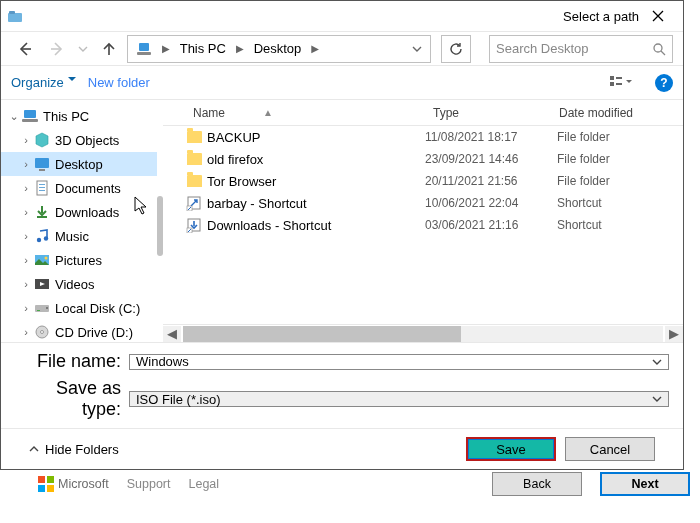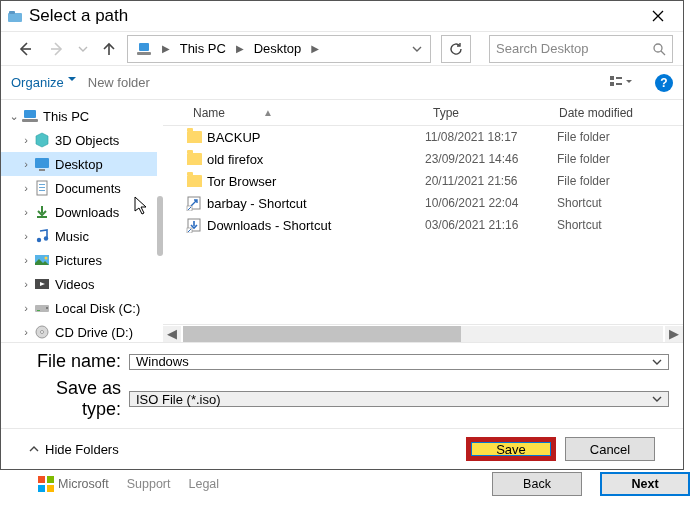--- a/index.html
+++ b/index.html
@@ -1,33 +1,33 @@
 <!DOCTYPE html>
 <html><head>
 <meta charset="utf-8">
 <style>
   * { box-sizing: border-box; margin: 0; padding: 0; }
   body { font-family: "Segoe UI", Tahoma, sans-serif; font-size: 13px; background: #fff; color: #000; width: 700px; height: 523px; position: relative; }
   .dialog { position: absolute; top: 0; left: 0; width: 684px; height: 470px; border: 1px solid #555; background: #fff; display: flex; flex-direction: column; }
   .titlebar { display: flex; align-items: center; height: 30px; padding: 0 6px; }
   .titlebar .icon { width: 16px; height: 16px; margin-right: 6px; }
-  .titlebar .title { flex: 1; font-size: 17px; }
+  .titlebar .title { flex: 1; font-size: 13px; text-align: right; }
   .titlebar .close { width: 38px; height: 28px; display: flex; align-items: center; justify-content: center; cursor: pointer; }
   .navrow { height: 34px; display: flex; align-items: center; gap: 4px; padding: 0 10px; border-top: 1px solid #e8e8e8; }
   .nav-arrow { width: 28px; height: 28px; display: flex; align-items: center; justify-content: center; color: #505050; }
   .nav-arrow.disabled { color: #bdbdbd; }
   .addrbar { flex: 1; height: 28px; border: 1px solid #c0c0c0; display: flex; align-items: center; padding: 0 2px; gap: 2px; }
   .addrbar .seg { display: flex; align-items: center; padding: 0 6px; height: 24px; }
   .addrbar .sep { color: #666; padding: 0 2px; font-size: 10px; }
   .refresh { width: 30px; height: 28px; border: 1px solid #c0c0c0; display: flex; align-items: center; justify-content: center; margin-left: 6px; }
   .searchbox { width: 184px; height: 28px; border: 1px solid #c0c0c0; margin-left: 14px; display: flex; align-items: center; padding: 0 6px; color: #888; }
   .searchbox span { flex: 1; }
   .toolbar { height: 34px; display: flex; align-items: center; padding: 0 10px; border-top: 1px solid #e8e8e8; gap: 12px; }
   .toolbar .org { color: #0a64a4; display: flex; align-items: flex-start; gap: 4px; }
-  .toolbar .newf { color: #737373; }
+  .toolbar .newf { color: #3b82f6; }
   .toolbar .spacer { flex: 1; }
   .toolbar .viewbtn { width: 28px; height: 24px; display: flex; align-items: center; justify-content: center; }
   .helpicon { width: 18px; height: 18px; border-radius: 50%; background: #0078d7; color: #fff; display: flex; align-items: center; justify-content: center; font-size: 12px; font-weight: bold; margin-left: 8px; }
   .body { flex: 1; display: flex; border-top: 1px solid #e8e8e8; border-bottom: 1px solid #e8e8e8; min-height: 0; }
   .tree { width: 156px; overflow-y: auto; padding: 4px 0; }
   .vsplit { width: 6px; background: #fff; position: relative; cursor: col-resize; display: flex; align-items: center; justify-content: center; }
   .vsplit .thumb { width: 6px; height: 60px; background: #c2c2c2; border-radius: 3px; margin-top: 10px; }
   .listwrap { flex: 1; display: flex; flex-direction: column; }
   .listhdr { display: flex; height: 26px; align-items: center; border-bottom: 1px solid #e8e8e8; color: #444; font-size: 12px; }
   .listhdr .col { padding: 0 8px; }
@@ -51,21 +51,21 @@
   .tree-item .ico { width: 18px; height: 18px; margin-right: 4px; display: flex; align-items: center; justify-content: center; }
   .lower { padding: 8px 14px 8px 14px; display: flex; flex-direction: column; gap: 6px; border-bottom: 1px solid #e8e8e8; }
   .formrow { display: flex; align-items: center; }
   .formrow label { width: 114px; text-align: right; padding-right: 8px; font-size: 18px; }
   .formrow .field { flex: 1; height: 16px; border: 1px solid #888; display: flex; align-items: center; padding: 0 6px; background: #fff; }
   .formrow .field .drop { margin-left: auto; color: #444; }
   .formrow .field.grey { background: #efefef; }
   .bottom { display: flex; align-items: center; padding: 8px 28px; gap: 9px; }
   .bottom .hide { flex: 1; display: flex; align-items: center; gap: 6px; }
   .btn { width: 90px; height: 24px; border: 1px solid #888; background: #e1e1e1; display: flex; align-items: center; justify-content: center; font-size: 13px; cursor: default; }
-  .btn.primary { border: 5px solid #b91c1c; background: #fde047; box-shadow: inset 0 0 0 1px #0078d7; }
+  .btn.primary { border: 2px solid #b91c1c; background: #14b8a6; box-shadow: inset 0 0 0 1px #0078d7; }
   .underbar { position: absolute; top: 472px; left: 38px; right: 10px; display: flex; align-items: center; gap: 18px; font-size: 12.5px; }
   .underbar .ms { display: flex; align-items: center; gap: 4px; color: #6b6b6b; }
   .underbar .grey { color: #888; }
   .underbar .sp { flex: 1; }
   .underbar .ubtn { width: 90px; height: 24px; border: 1px solid #888; display: flex; align-items: center; justify-content: center; background: #e1e1e1; }
   .underbar .ubtn.primary { border: 2px solid #0078d7; background: #e5e5e5; font-weight: bold; }
   .folder-ico { width: 15px; height: 12px; background: #ffd869; border-radius: 1px 1px 0 0; position: relative; }
   .folder-ico::before { content: ""; position: absolute; top: -3px; left: 0; width: 6px; height: 3px; background: #ffd869; border-radius: 1px 1px 0 0; }
   .sortarrow { margin-left: 38px; color: #888; font-size: 10px; }
   svg { display: block; }

